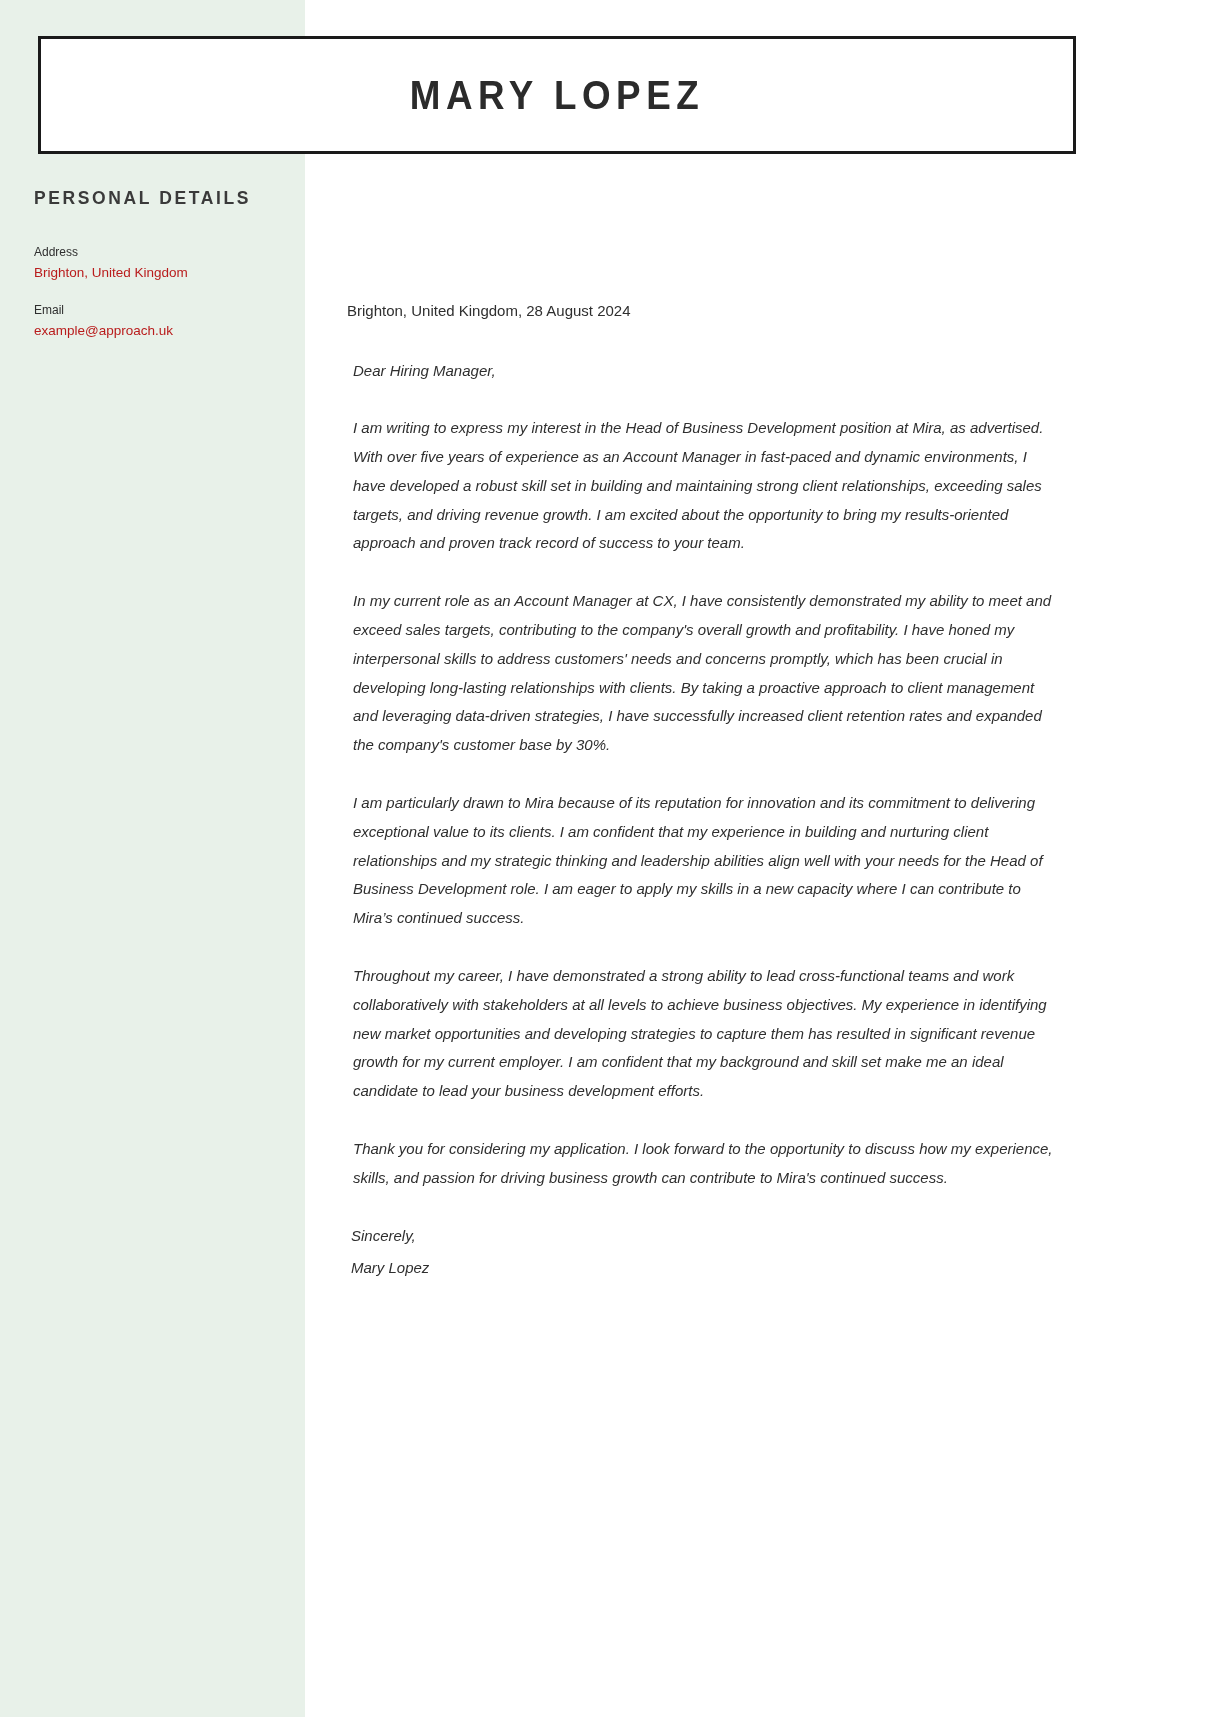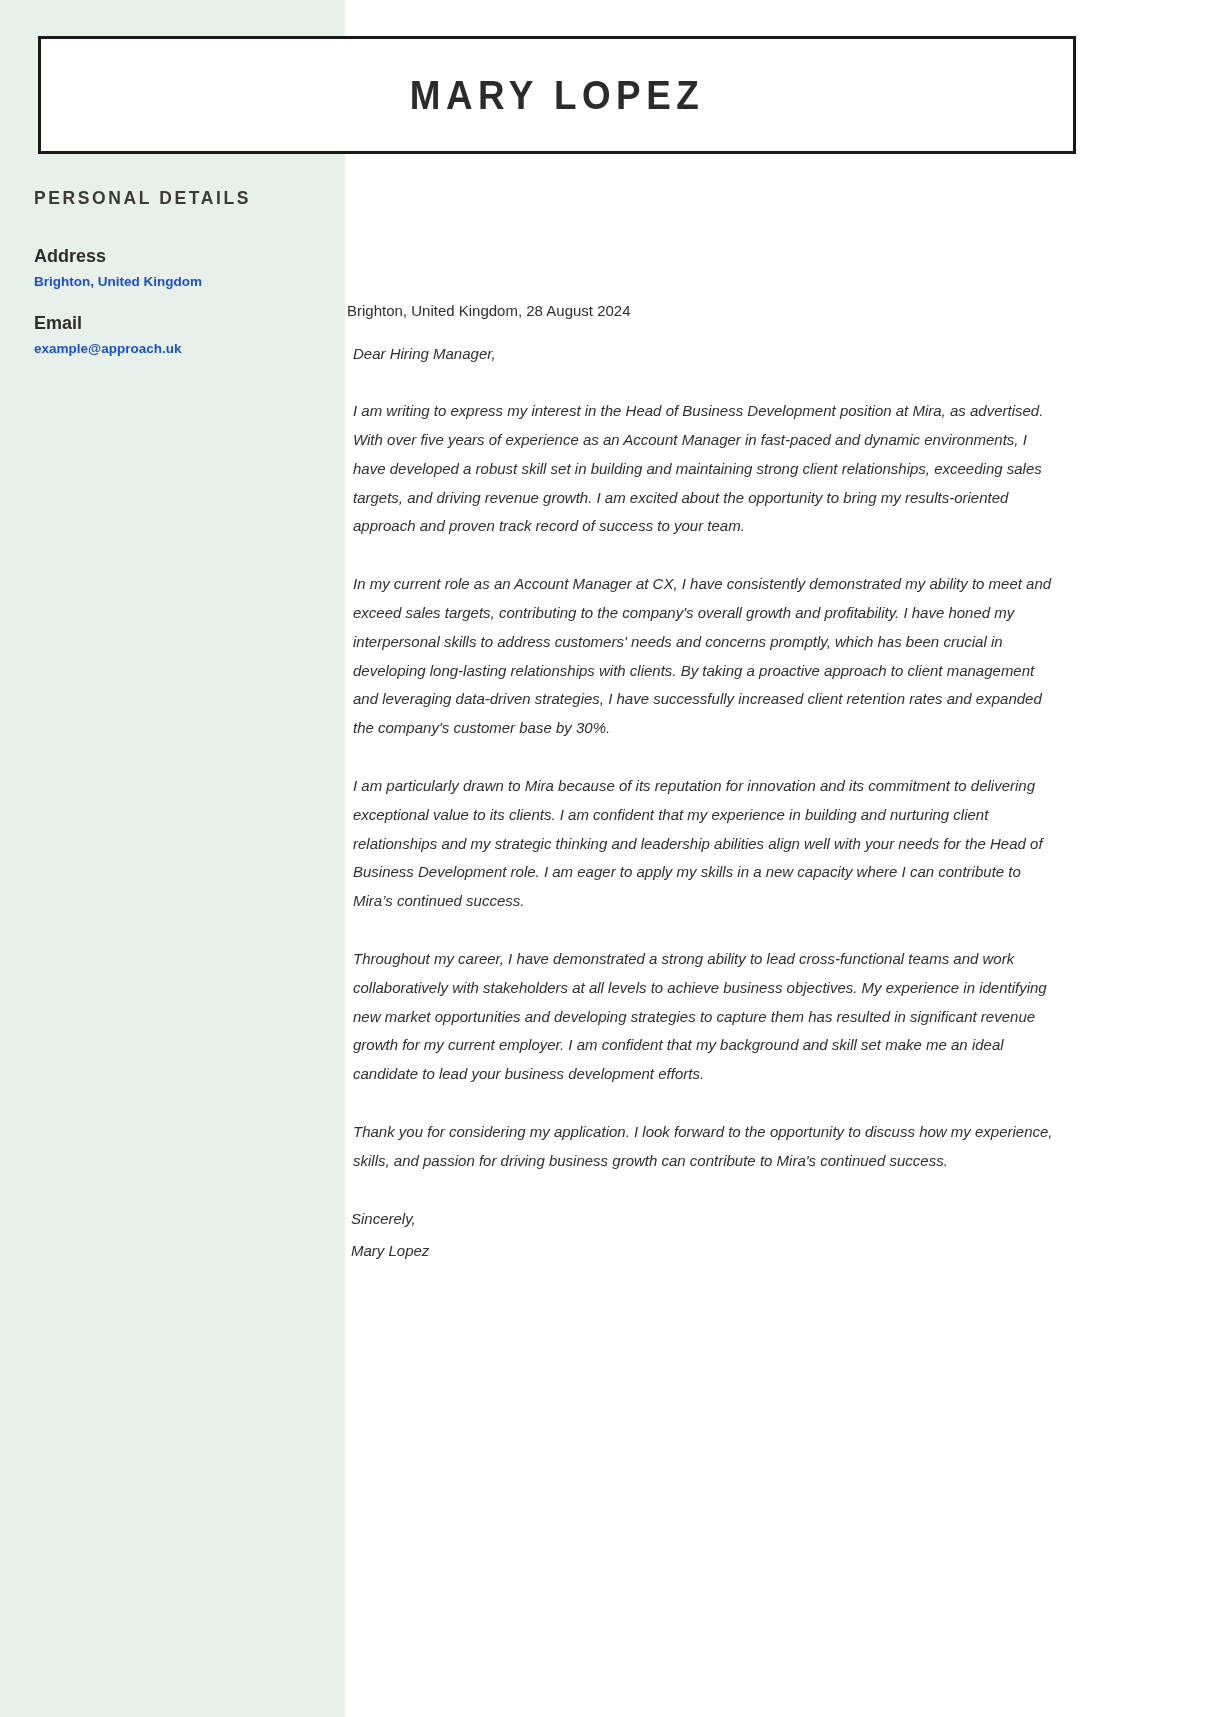--- a/index.html
+++ b/index.html
@@ -13,21 +13,21 @@
     font-family: "Liberation Sans", "DejaVu Sans", sans-serif;
     position: relative;
     overflow: hidden;
   }
 
   
   .sidebar {
     position: absolute;
     left: 0;
     top: 0;
-    width: 345px;
+    width: 305px;
     height: 1717px;
     background: #e8f1e9;
   }
   .sidebar-inner {
     position: absolute;
     left: 34px;
     top: 188px;
     width: 250px;
   }
   .sidebar-heading {
@@ -35,30 +35,30 @@
     font-weight: 700;
     letter-spacing: 2.6px;
     color: #3a3a3a;
     margin: 0 0 34px 0;
     line-height: 1.2;
   }
   .detail-block {
     margin-bottom: 18px;
   }
   .detail-label {
-    font-size: 18px;
-    font-weight: 700;
+    font-size: 12px;
+    font-weight: 400;
     color: #2e2e2e;
     line-height: 1.5;
     margin: 0 0 2px 0;
   }
   .detail-value {
     font-size: 13.5px;
-    font-weight: 700;
-    color: #1d4ed8;
+    font-weight: 400;
+    color: #b91c1c;
     line-height: 1.5;
     margin: 0;
   }
 
   
   .name-box {
     position: absolute;
     left: 38px;
     top: 36px;
     width: 1038px;
@@ -84,21 +84,21 @@
     position: absolute;
     left: 347px;
     top: 297px;
     width: 712px;
   }
   .letter-date {
     font-size: 15px;
     font-style: normal;
     color: #2f2f2f;
     line-height: 1.9;
-    margin: 0 0 14px 0;
+    margin: 0 0 31px 0;
   }
   .letter-para {
     font-size: 15px;
     font-style: italic;
     color: #2f2f2f;
     line-height: 1.92;
     margin: 0 0 29px 6px;
     text-align: left;
   }
   .letter-salutation {

